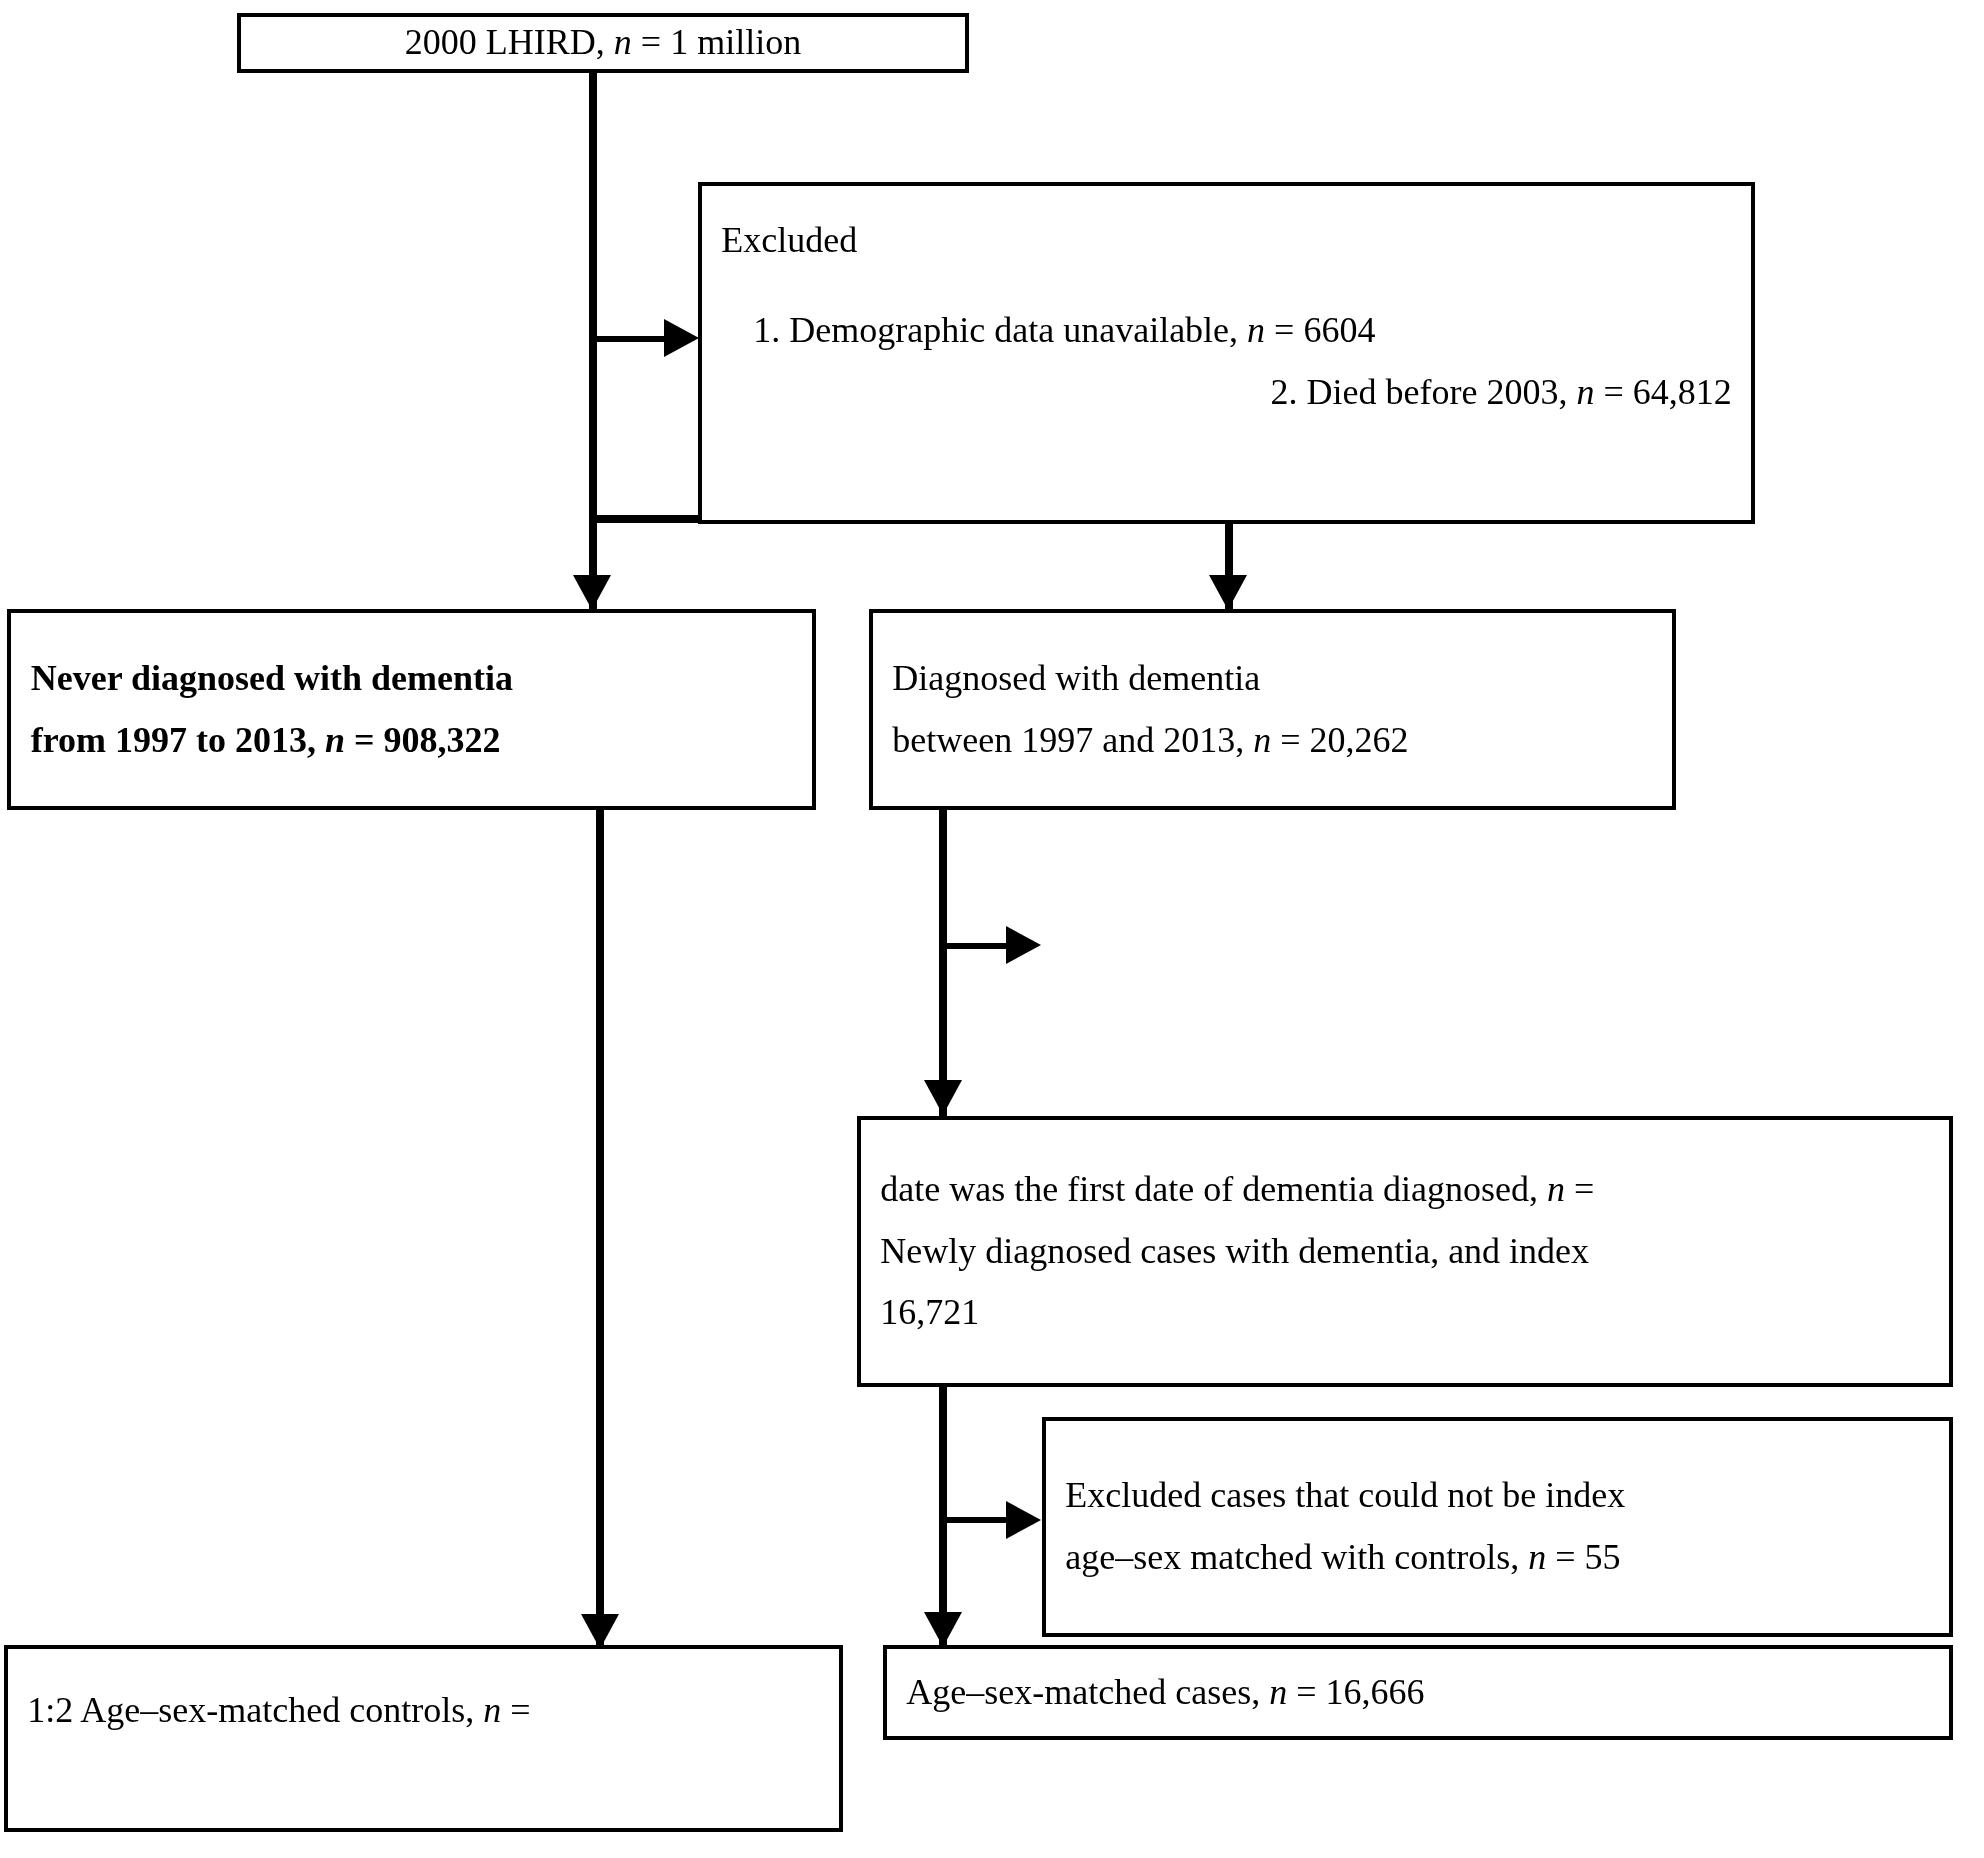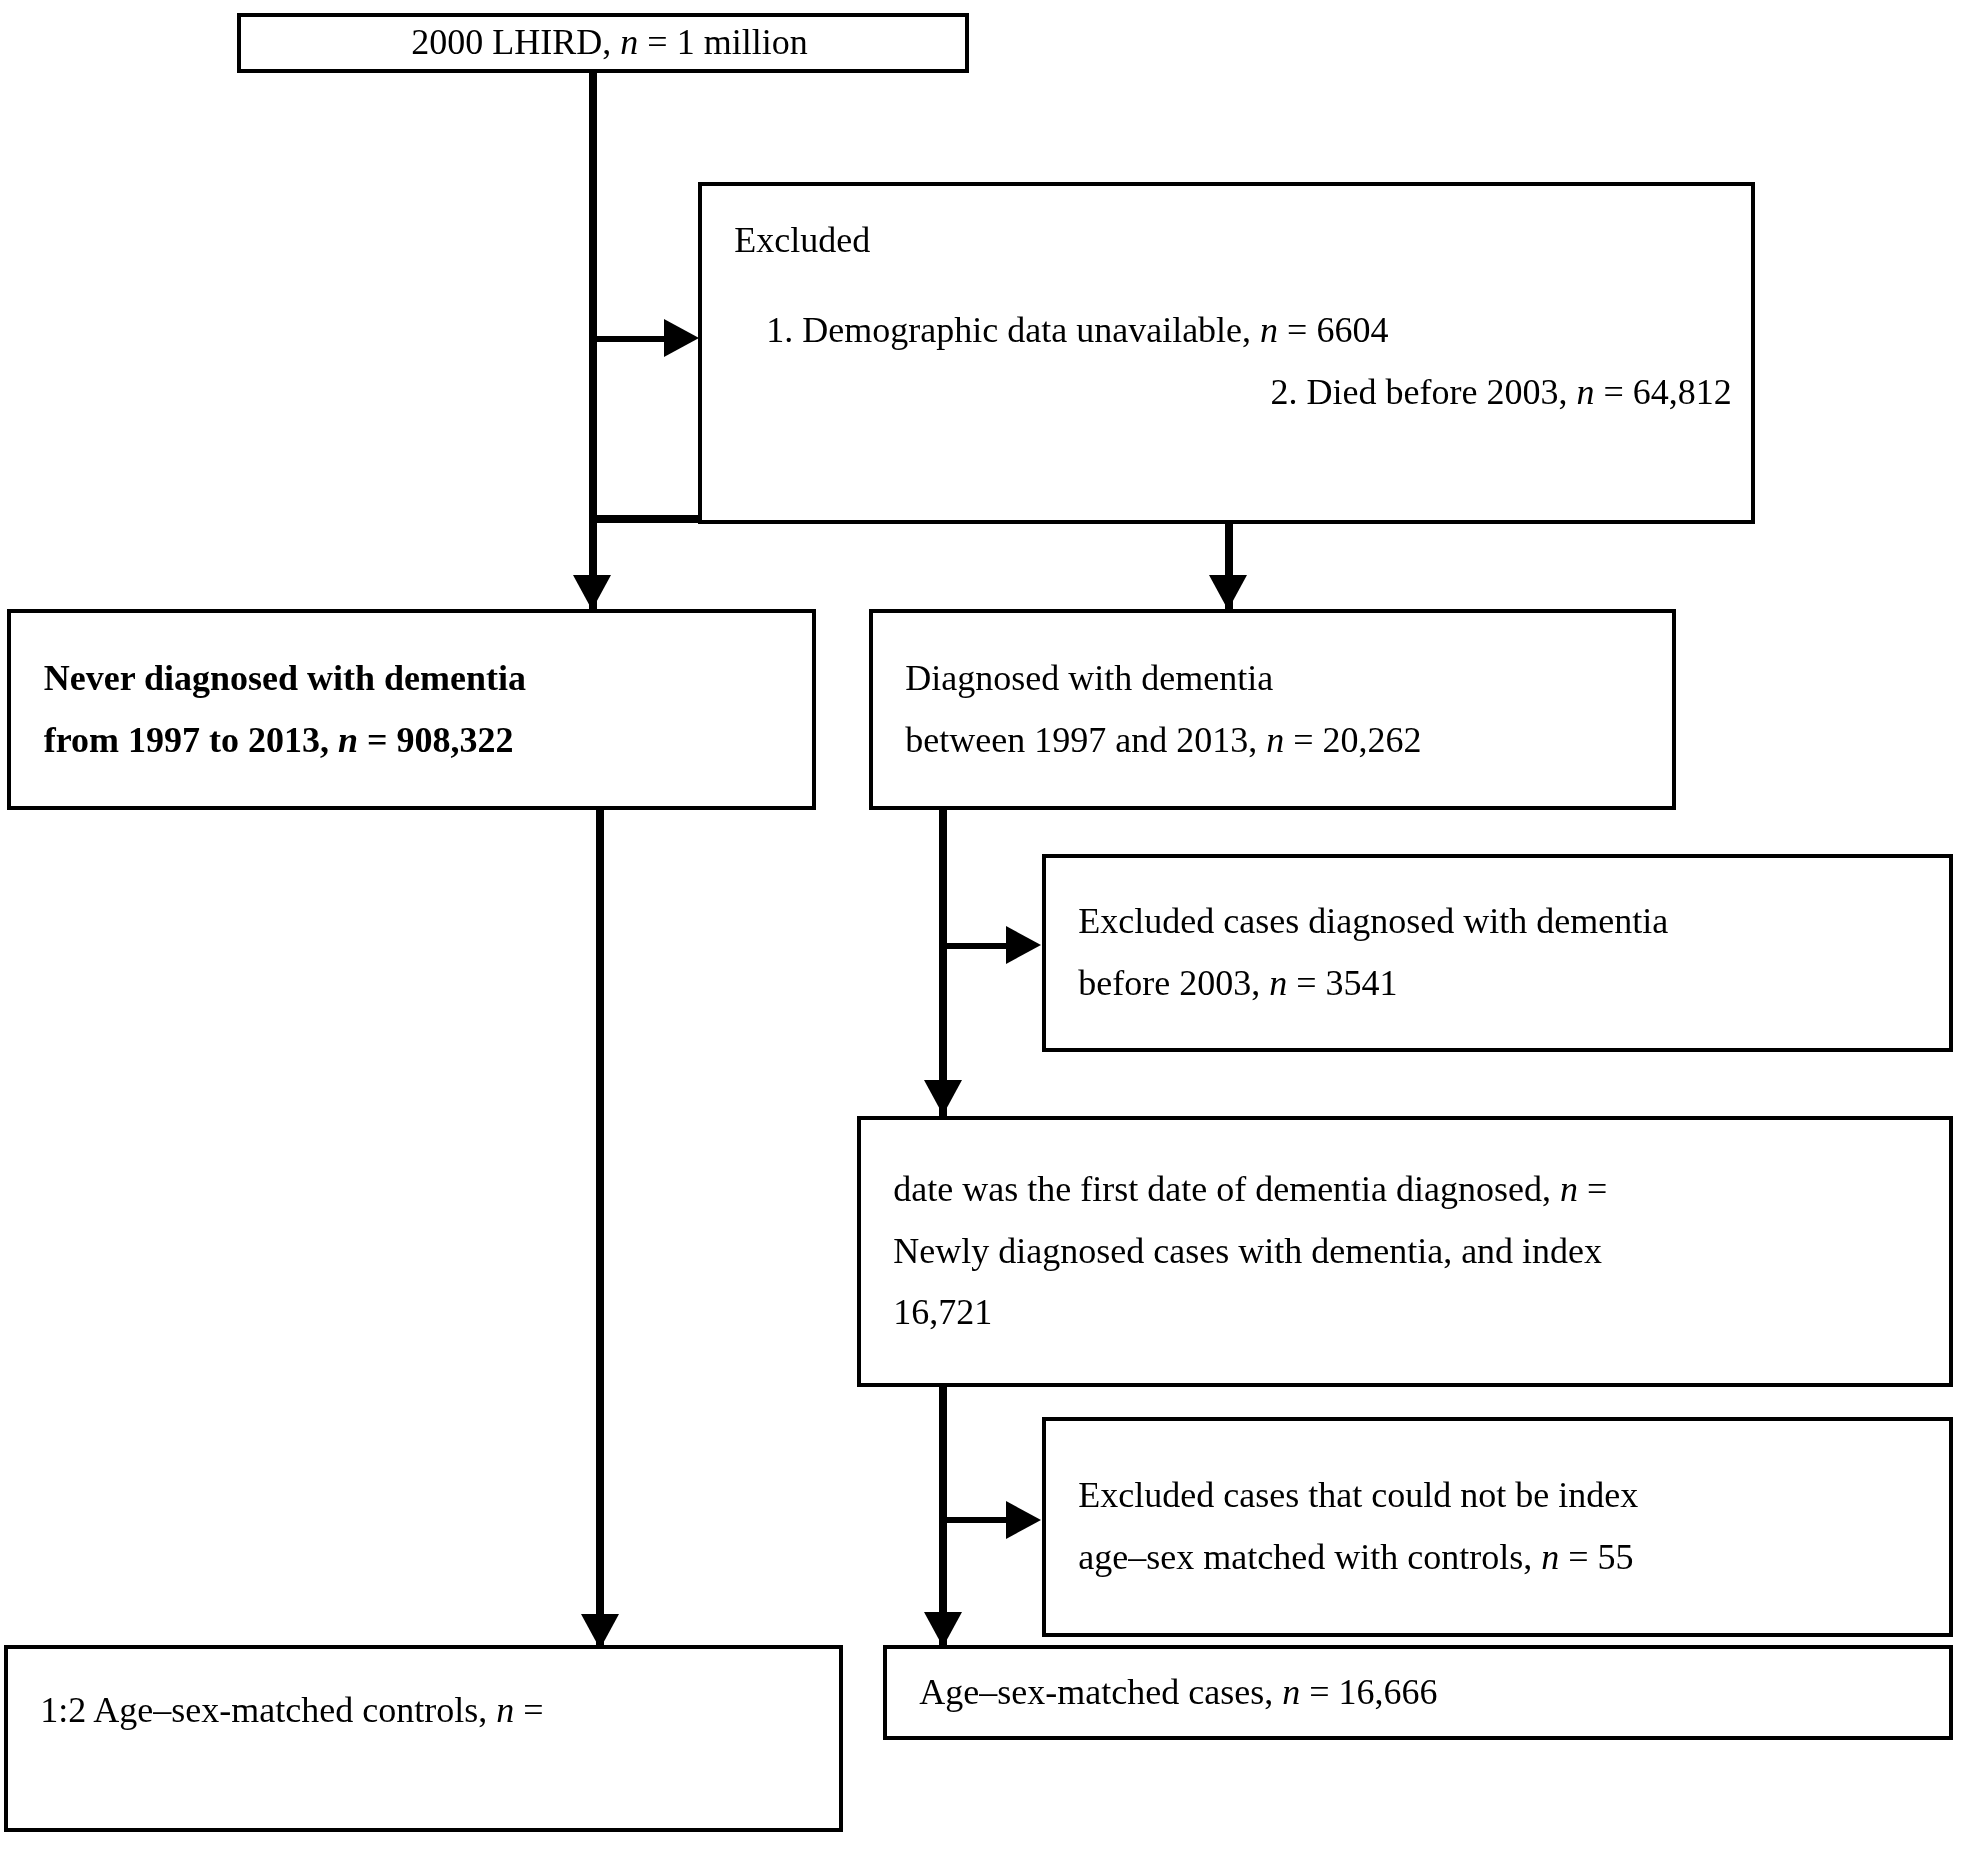--- a/index.html
+++ b/index.html
@@ -17,21 +17,20 @@
     overflow: hidden;
   }
   .node {
     position: absolute;
     box-sizing: border-box;
     border: 4px solid #000000;
     background: #ffffff;
     color: #000000;
     font-size: 36px;
     line-height: 1.72;
-    padding-left: 13px;
   }
   .node .inner {
     padding: 0 19.3px;
     width: 100%;
     box-sizing: border-box;
   }
   .node.center .inner { text-align: center; }
   .node.justify .inner { text-align: justify; text-align-last: left; }
   .node.left .inner { text-align: left; }
   .node.vcenter {
@@ -116,26 +115,20 @@
     </div>
   </div>
 
   <div class="node justify vcenter" style="left:869px; top:609px; width:807px; height:201px;">
     <div class="inner">
       <p>Diagnosed with dementia</p>
       <p>between 1997 and 2013, <em class="stat">n</em> = 20,262</p>
     </div>
   </div>
 
-  <div class="node left vcenter" style="left:1042px; top:854px; width:911px; height:198px;">
-    <div class="inner">
-      <p>Excluded cases diagnosed with dementia</p>
-      <p>before 2003, <em class="stat">n</em> = 3541</p>
-    </div>
-  </div>
 
   <div class="node left vcenter" style="left:857px; top:1116px; width:1096px; height:271px;">
     <div class="inner">
       <p>date was the first date of dementia diagnosed, <em class="stat">n</em> =</p>
       <p>Newly diagnosed cases with dementia, and index</p>
       <p>16,721</p>
     </div>
   </div>
 
   <div class="node justify vcenter" style="left:1042px; top:1417px; width:911px; height:220px;">

